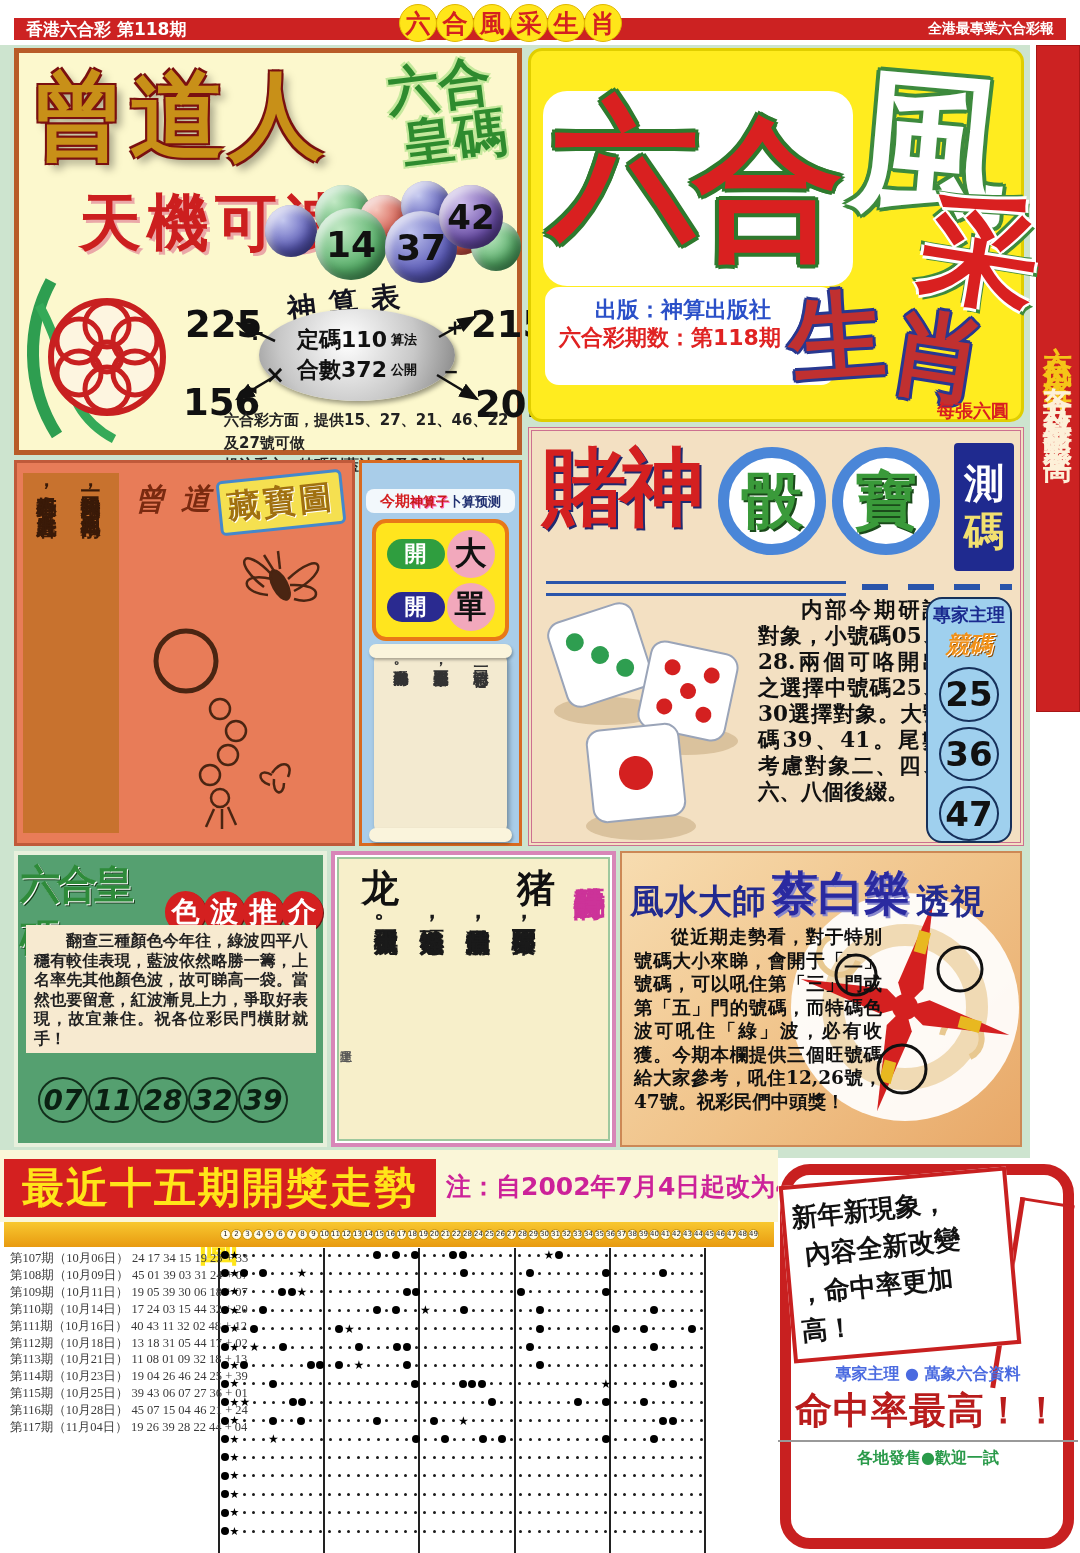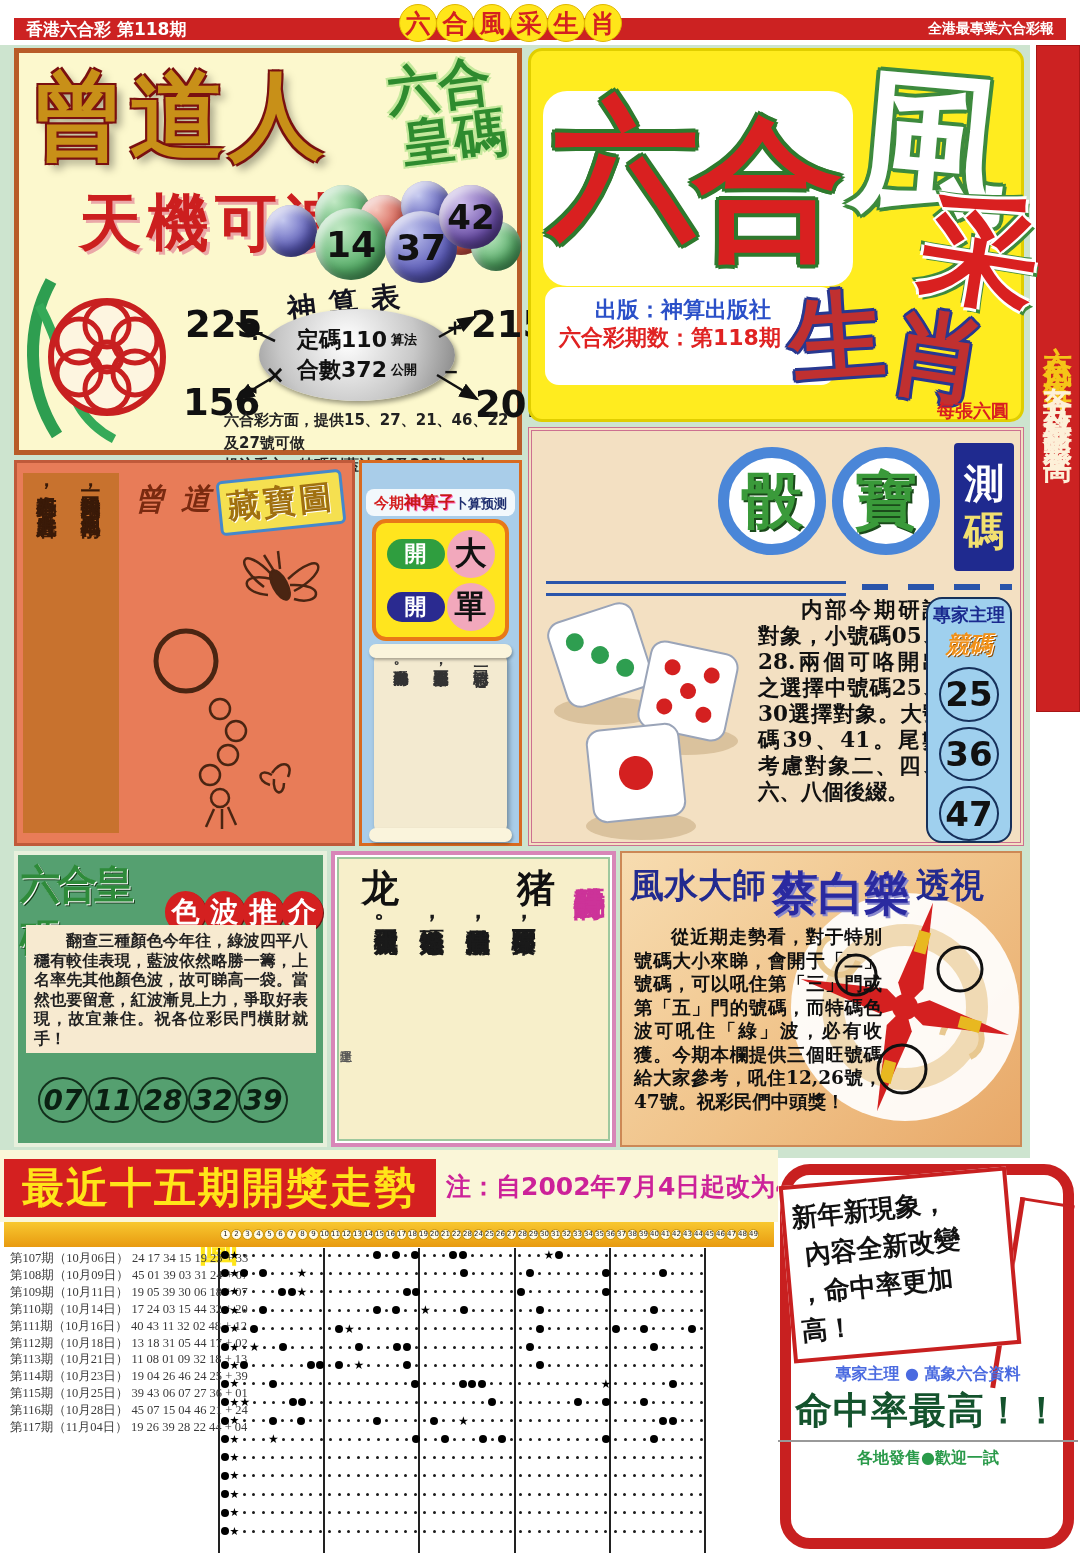--- a/index.html
+++ b/index.html
@@ -67,21 +67,21 @@
     letter-spacing:16px;color:#7a2a10;font-weight:bold;}
   .t-badge{right:8px;top:12px;transform:rotate(-6deg);background:#f5e050;border:3px solid #4488cc;border-radius:6px;
     padding:2px 6px;font-size:33px;font-weight:bold;color:#a07010;letter-spacing:3px;font-family:"DejaVu Serif",serif;
     text-shadow:1px 1px 0 #fff;}
 
   
   .oracle{left:359px;top:460px;width:163px;height:386px;background:#a9cde9;border:3px solid #d86a20;box-sizing:border-box;}
   .o-header{left:4px;top:26px;width:149px;text-align:center;background:rgba(255,255,255,.85);border-radius:8px;
     font-weight:bold;padding:2px 0;}
   .o-h-pre{color:#d42020;font-size:15px;}
-  .o-h-name{color:#c81818;font-size:17px;font-family:Liberation Mono, monospace;text-shadow:1px 1px 0 #f6b;}
+  .o-h-name{color:#c81818;font-size:13px;font-family:Liberation Mono, monospace;text-shadow:1px 1px 0 #f6b;}
   .o-h-suf{color:#203070;font-size:13px;}
   .o-box{left:10px;top:56px;width:137px;height:122px;background:#ffe51e;border:4px solid #e87818;border-radius:14px;
     box-sizing:border-box;display:flex;flex-direction:column;align-items:center;justify-content:space-around;padding:4px 0;}
   .o-row{display:flex;align-items:center;gap:2px;}
   .o-pill{width:58px;height:30px;border-radius:15px;color:#fff;font-size:22px;font-weight:bold;
     display:flex;align-items:center;justify-content:center;font-family:"DejaVu Serif",serif;}
   .o-pill-green{background:#2f9e3f;}
   .o-pill-navy{background:#2a2a90;}
   .o-circ{width:48px;height:48px;border-radius:50%;background:#f2a8bc;color:#111;font-size:32px;font-weight:bold;
     display:flex;align-items:center;justify-content:center;font-family:"DejaVu Serif",serif;}
@@ -155,21 +155,21 @@
   .z-big{font-size:38px;font-weight:bold;font-family:"DejaVu Serif",serif;color:#111;}
   .z-cols{left:22px;top:56px;height:216px;width:190px;writing-mode:vertical-rl;text-orientation:upright;
     font-size:24px;font-weight:bold;font-family:"DejaVu Serif",serif;color:#1a1a1a;line-height:46px;}
   .z-cols span{display:block;}
   .z-sig{left:4px;bottom:10px;writing-mode:vertical-rl;text-orientation:upright;font-size:12px;color:#555;
     font-family:"DejaVu Serif",serif;height:92px;line-height:14px;}
 
   
   .fengshui{left:620px;top:851px;width:402px;height:296px;box-sizing:border-box;border:2px solid #cc8855;
     background:linear-gradient(135deg,#f7dcb0 0%,#f0c288 55%,#e8a868 100%);overflow:hidden;}
-  .f-title{left:8px;top:10px;display:flex;white-space:nowrap;z-index:3;}
+  .f-title{left:8px;top:10px;display:flex;align-items:flex-end;white-space:nowrap;z-index:3;}
   .f-pre,.f-suf{font-size:34px;font-weight:bold;color:#222a8f;font-family:"DejaVu Serif",serif;}
   .f-name{font-size:46px;font-weight:bold;color:#2a2aa0;font-family:"DejaVu Serif",serif;margin:0 6px;
     text-shadow:2px 2px 0 #8888cc;}
   .f-body{left:12px;top:72px;width:248px;font-size:18.5px;font-weight:bold;line-height:23.5px;color:#101010;
     text-align:justify;text-indent:2em;z-index:3;font-family:"DejaVu Serif",serif;}
 
   
   .tr-red{left:4px;top:1159px;width:432px;height:58px;background:#d42020;color:#ffe519;
     font-family:"DejaVu Serif",serif;font-size:42px;font-weight:bold;text-align:center;line-height:58px;letter-spacing:2px;}
   .tr-note{left:446px;top:1170px;width:330px;font-size:25px;font-weight:bold;color:#cc2299;white-space:nowrap;}
@@ -192,21 +192,21 @@
   .promo{left:778px;top:1160px;width:300px;height:391px;background:#fff;}
   .promo-frame{position:absolute;inset:4px 4px 2px 2px;border:11px solid #c82020;border-radius:30px;}
   .promo-card{position:absolute;left:8px;top:16px;width:228px;height:178px;background:#fff;border:4px solid #c82020;
     transform:rotate(-5deg);box-sizing:border-box;padding:8px 6px;}
   .promo-line{font-size:26px;font-weight:bold;font-family:"DejaVu Serif",serif;color:#111;line-height:38px;
     transform:rotate(-1deg);white-space:nowrap;}
   .promo-deco{position:absolute;right:18px;top:40px;width:50px;height:190px;border-left:5px solid #c82020;
     border-top:3px solid #c82020;transform:rotate(9deg);}
   .promo-blue{position:absolute;left:0;top:204px;width:100%;text-align:center;font-size:16px;font-weight:bold;color:#4a6ae0;}
   .promo-big{position:absolute;left:0;top:226px;width:100%;text-align:center;font-size:37px;font-weight:900;
-    font-family:"DejaVu Serif",serif;color:#14532d;letter-spacing:1px;border-bottom:2px solid #999;padding-bottom:4px;}
+    font-family:"DejaVu Serif",serif;color:#b91c1c;letter-spacing:1px;border-bottom:2px solid #999;padding-bottom:4px;}
   .promo-green{position:absolute;left:0;top:288px;width:100%;text-align:center;font-size:16px;font-weight:bold;color:#2a9a4a;}
 </style>
 </head>
 <body>
 
 <div id="page">
   <div class="abs green-bg"></div>
   <div class="abs note-bg"></div>
   <div class="abs grid-bg"></div>
 
@@ -363,20 +363,21 @@
     <div class="abs m-pub pub-0" style="left:28px;top:244px;">
       <span>出版：</span><span>神算出版社</span>
     </div>
     <div class="abs m-pub pub-1" style="left:28px;top:272px;">
       <span>六合彩期数：</span><span>第118期</span>
     </div>
     <div class="abs m-price">每張六圓</div>
   </div>
 
   <div class="abs dicep">
+    <div class="abs d-title-red">賭神</div>
     <div class="abs d-circ" style="left:186px;top:16px;">
       <span>骰</span>
     </div>
     <div class="abs d-circ" style="left:300px;top:16px;">
       <span>寶</span>
     </div>
     <div class="abs d-side">
       <span class="c1">測</span>
       <span class="c2">碼</span>
     </div>

